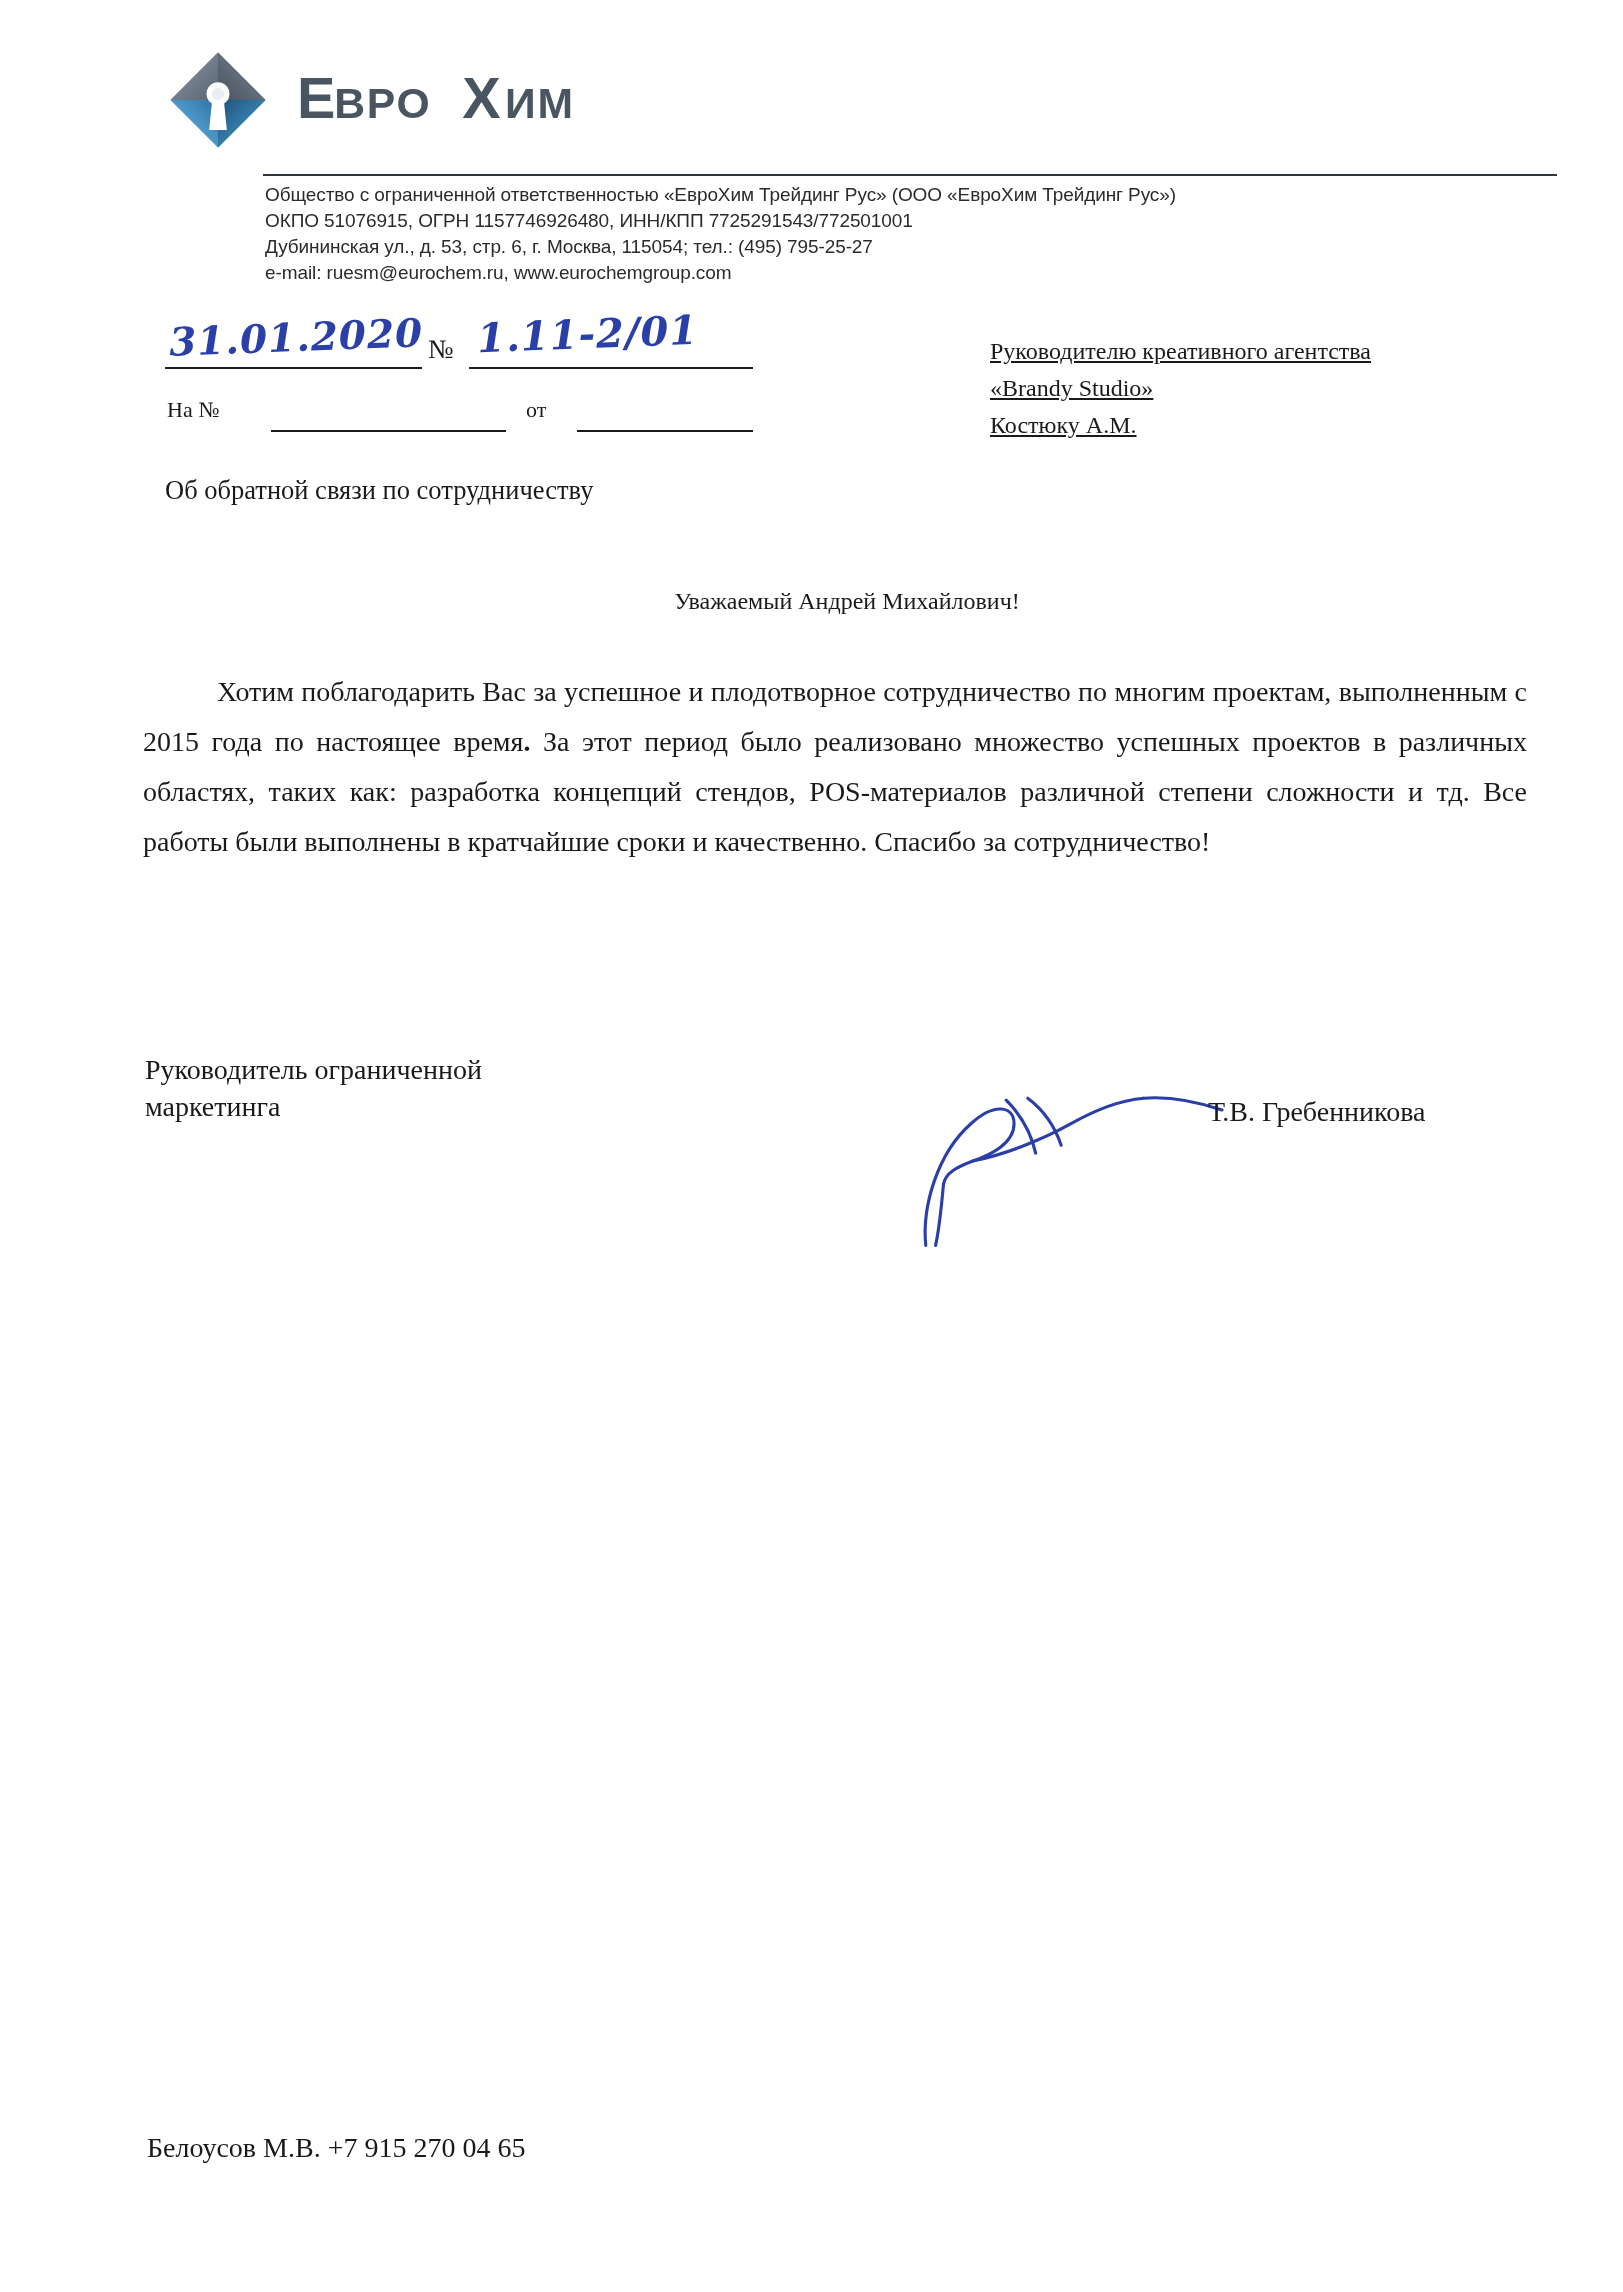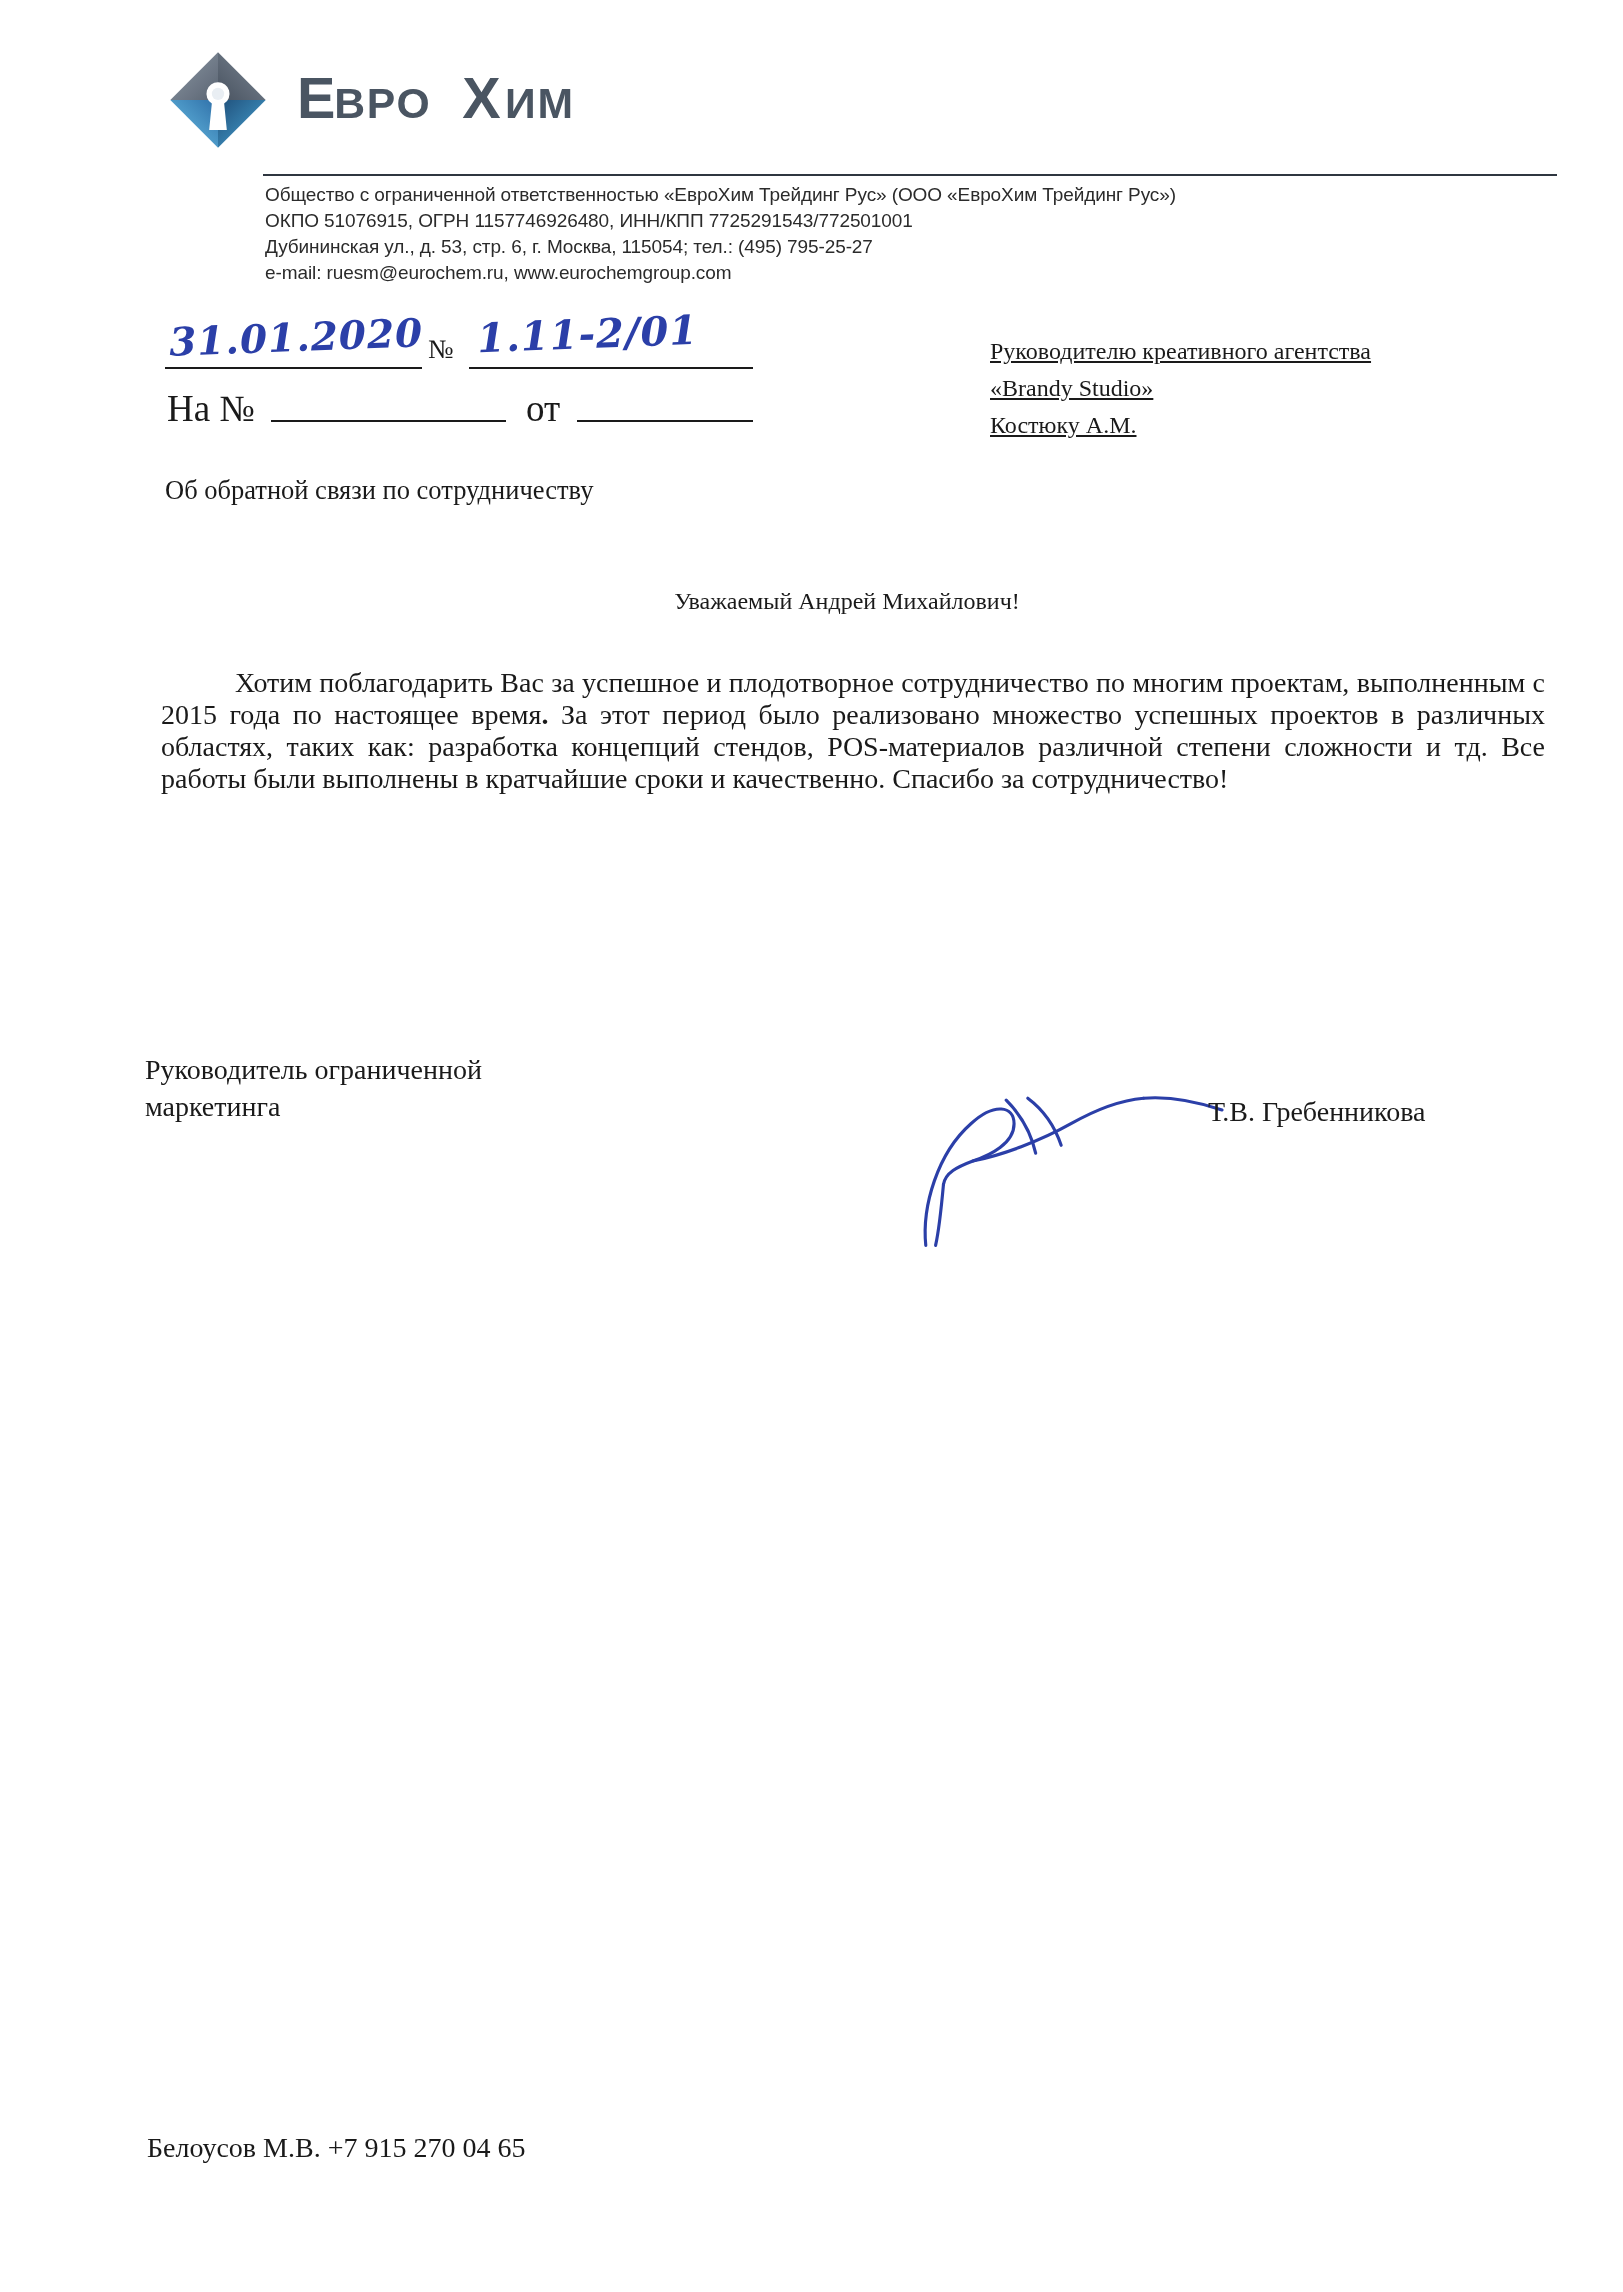--- a/index.html
+++ b/index.html
@@ -132,23 +132,23 @@
     left: 304px;
     top: 55px;
     width: 284px;
     height: 2px;
     background: #1a1a1a;
   }
 
   .ref-row-2 {
     position: relative;
     height: 51px;
-    margin-top: 14px;
+    margin-top: 24px;
     font-family: "Liberation Serif", serif;
-    font-size: 37px;
+    font-size: 22px;
   }
   .na-label {
     position: absolute;
     left: 2px;
     top: 0;
   }
   .ul-na {
     position: absolute;
     left: 106px;
     top: 33px;
@@ -195,25 +195,25 @@
     position: absolute;
     left: 165px;
     top: 588px;
     width: 1364px;
     text-align: center;
     font-size: 24px;
   }
 
   .body-text {
     position: absolute;
-    left: 161px;
+    left: 143px;
     top: 667px;
     width: 1384px;
     font-size: 28px;
-    line-height: 32px;
+    line-height: 50px;
     text-align: justify;
     text-indent: 74px;
   }
   .body-text b { font-weight: 700; }
 
   
   .sig-title {
     position: absolute;
     left: 145px;
     top: 1051px;

